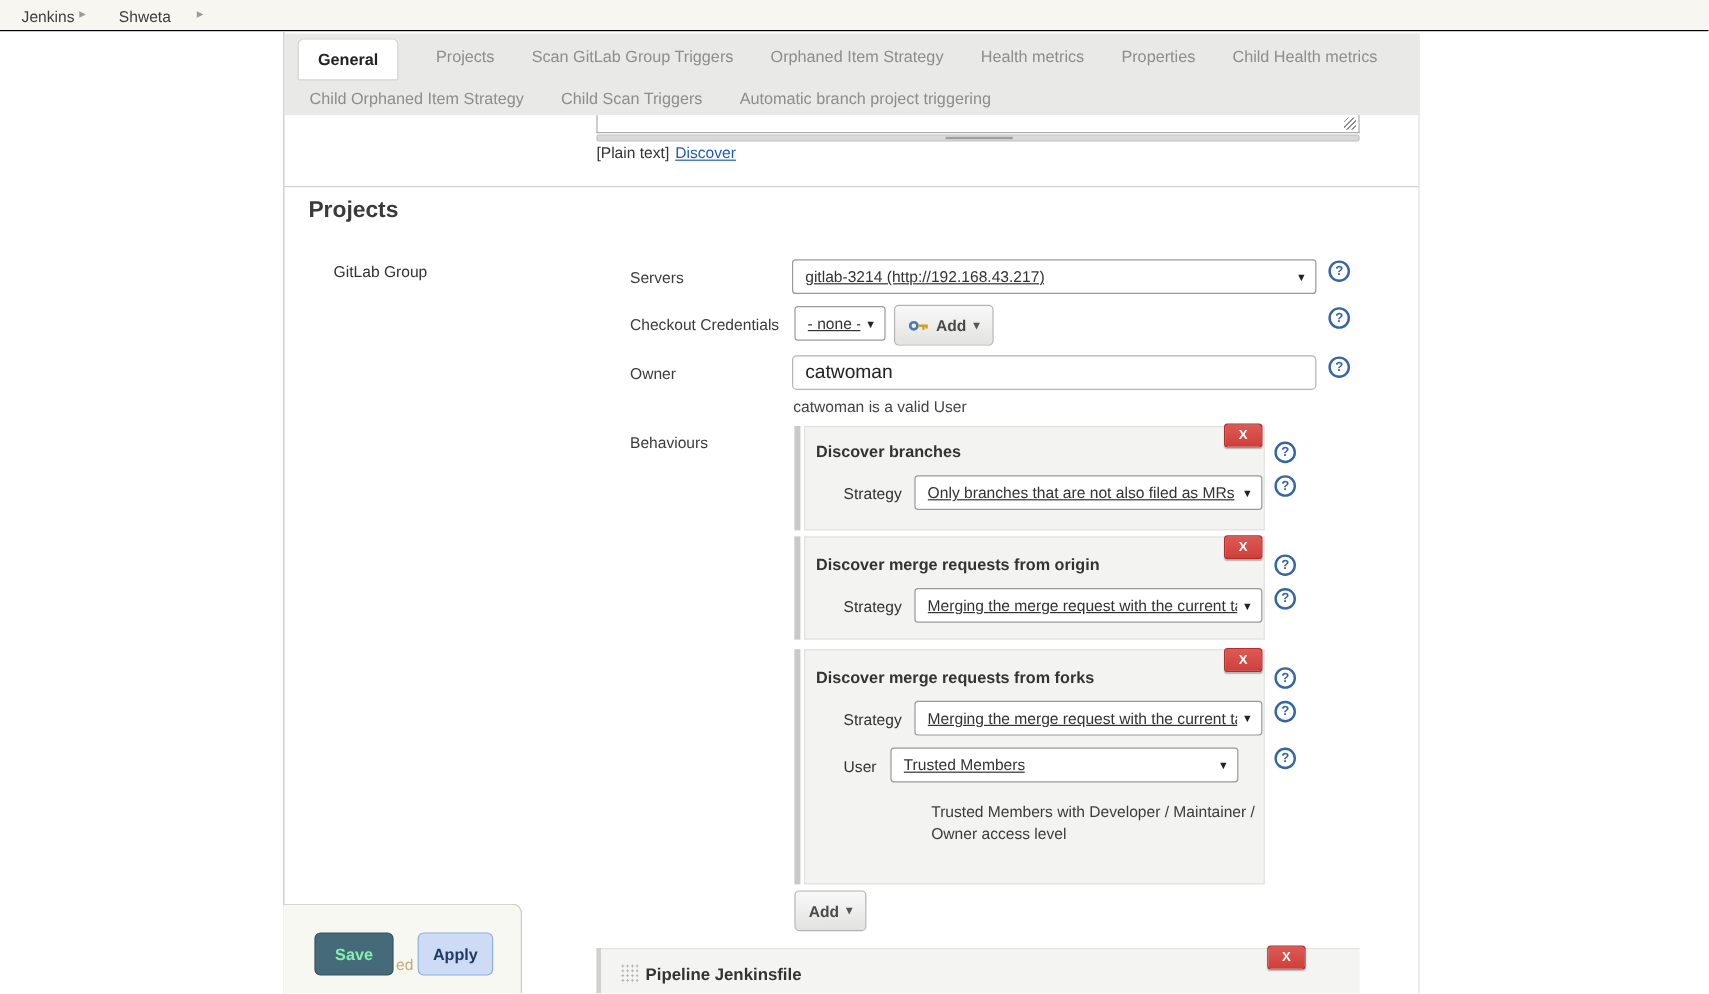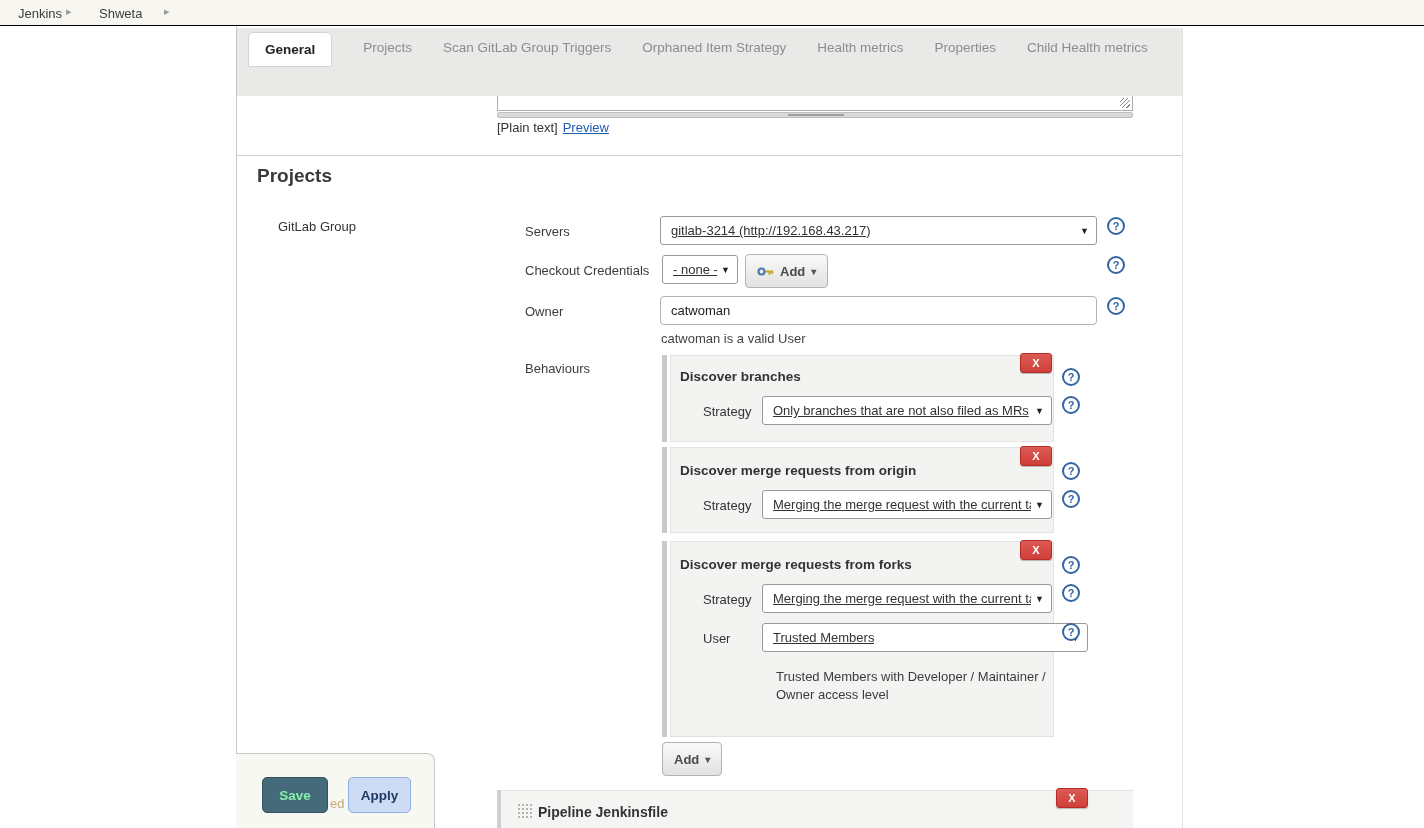--- a/index.html
+++ b/index.html
@@ -48,21 +48,21 @@
 
   
   .select { display:flex; align-items:center; height:29px; background:#fff;
     border:1px solid #999; border-radius:3px; padding:0 20px 0 10px;
     overflow:hidden; white-space:nowrap; cursor:pointer;text-decoration:underline; }
   .select .val { overflow:hidden; white-space:nowrap; }
   .select .caret { position:absolute; right:7px; top:50%; transform:translateY(-50%);
     font-size:9px; color:#222; }
 
   .text-input { height:29px; border:1px solid #b3b3b3; border-radius:4px;
-    padding:0 10px; font-family:"Liberation Sans",sans-serif; font-size:13px; color:#222; }
+    padding:0 10px; font-family:"Liberation Sans",sans-serif; font-size:16px; color:#222; }
 
   .help { width:18px; height:18px; border-radius:50%; border:2px solid #3465a4;
     background:#fff; color:#3465a4; font-weight:bold; font-size:11px;
     display:flex; align-items:center; justify-content:center; cursor:pointer; }
 
   .gray-btn { display:inline-flex; align-items:center; gap:6px; height:30px; padding:16px 11px;
     background:linear-gradient(#f9f9f9,#e2e2e1); border:1px solid #b3b3b3; border-radius:4px;
     font-weight:bold; color:#4a4a4a; cursor:pointer; }
   .gray-btn .mcaret { font-size:10px; color:#555; }
 
@@ -114,29 +114,34 @@
   <div class="abs tab-bar"></div>
   <div class="abs tab-row1">
     <span class="tab active">General</span>
     <span class="tab">Projects</span>
     <span class="tab">Scan GitLab Group Triggers</span>
     <span class="tab">Orphaned Item Strategy</span>
     <span class="tab">Health metrics</span>
     <span class="tab">Properties</span>
     <span class="tab">Child Health metrics</span>
   </div>
+  <div class="abs tab-row2">
+    <span class="tab">Child Orphaned Item Strategy</span>
+    <span class="tab">Child Scan Triggers</span>
+    <span class="tab">Automatic branch project triggering</span>
+  </div>
 
   <div class="abs ta">
     <div class="abs ta-resize"></div>
   </div>
   <div class="abs splitter">
     <div class="abs splitter-grip"></div>
   </div>
   <div class="abs plain-row">
-    <span>[Plain text]</span><span class="link preview-link">Preview</span>
+    <span>[Plain text]</span><span class="link preview-link">Discover</span>
   </div>
 
   <div class="abs section-divider"></div>
   <div class="abs projects-heading">Projects</div>
   <div class="abs group-label">GitLab Group</div>
 
   <div class="abs field-label" style="top:224px;">Servers</div>
   <div class="abs select" style="left:660px; top:216px; width:437px;">
     <span class="val">gitlab-3214 (http://192.168.43.217)</span>
     <span class="caret">▼</span>
@@ -196,21 +201,21 @@
   <div class="abs xbtn" style="left:1020px; top:540px;">X</div>
   <div class="abs bhv-title" style="left:680px; top:557px;">Discover merge requests from forks</div>
   <div class="abs help" style="left:1062px; top:556px;">?</div>
   <div class="abs" style="left:703px; top:592px;">Strategy</div>
   <div class="abs select" style="left:762px; top:584px; width:290px;">
     <span class="val">Merging the merge request with the current ta</span>
     <span class="caret">▼</span>
   </div>
   <div class="abs help" style="left:1062px; top:584px;">?</div>
   <div class="abs" style="left:703px; top:631px;">User</div>
-  <div class="abs select" style="left:762px; top:623px; width:326px;">
+  <div class="abs select" style="left:742px; top:623px; width:290px;">
     <span class="val">Trusted Members</span>
     <span class="caret">▼</span>
   </div>
   <div class="abs help" style="left:1062px; top:623px;">?</div>
   <div class="abs note-text" style="left:776px; top:668px; width:286px;">Trusted Members with Developer / Maintainer / Owner access level</div>
 
   <div class="abs gray-btn" style="left:662px; top:742px; height:28px;">
     <span>Add</span>
     <span class="mcaret">▾</span>
   </div>

